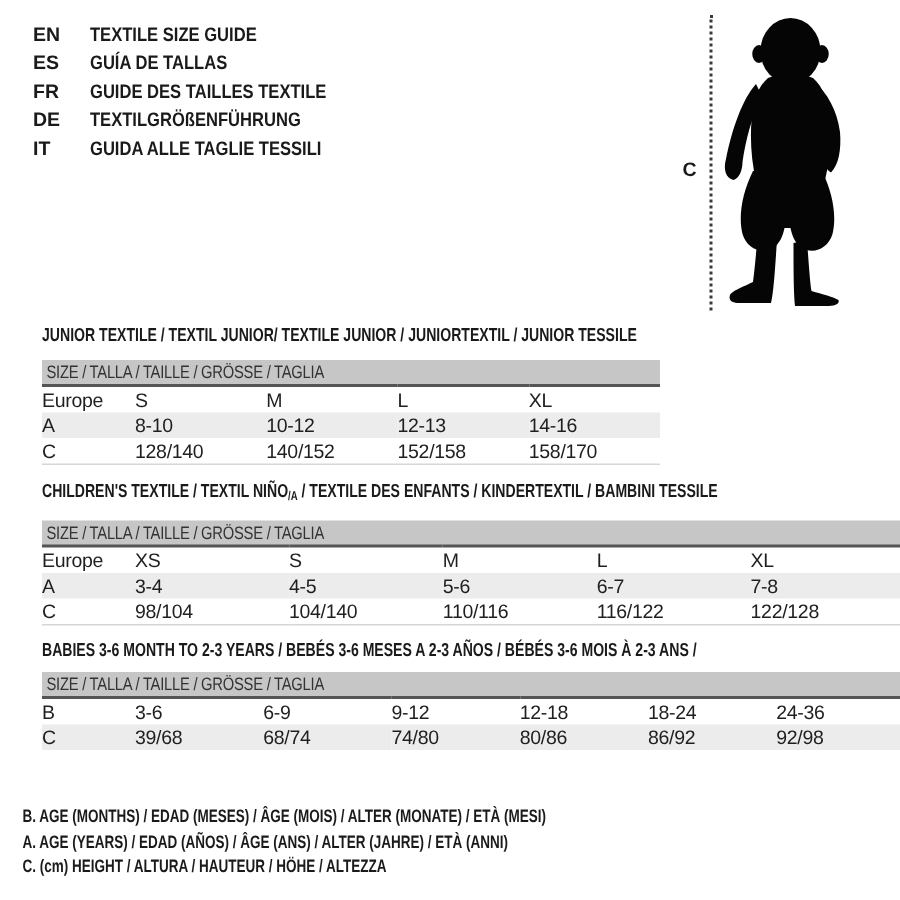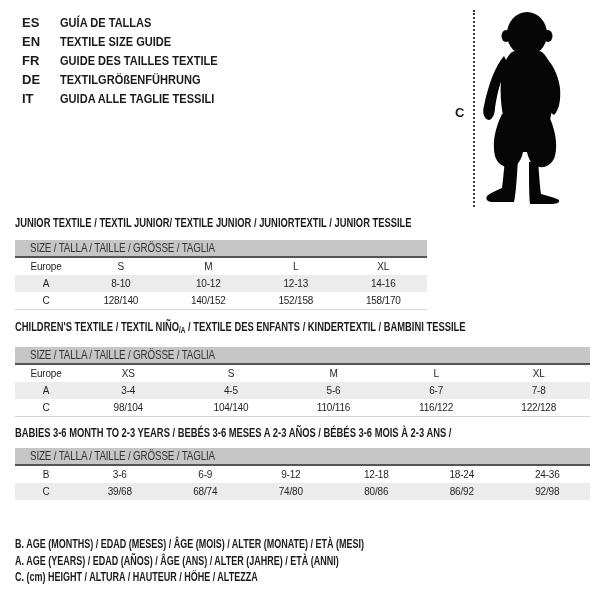--- a/index.html
+++ b/index.html
@@ -16,56 +16,56 @@
   .lang-code { width:38px; font-size:13px; font-weight:700; flex:none; }
   .lang-label { font-size:13px; font-weight:700; }
   .lang-label .cond-m { transform:scaleX(0.85); }
 
   
   .measure-line { position:absolute; left:473px; top:10px; height:197px; width:0; border-left:2px dotted #3a3a3a; }
   .measure-label { position:absolute; left:455px; top:105px; font-size:13px; font-weight:700; }
   .baby-svg { position:absolute; left:482px; top:8px; }
 
   
-  .tbl-block { position:absolute; left:15px; }
+  .tbl-block { position:absolute; left:28px; }
   .b1 { top:217px; width:412px; }
   .b2 { top:321px; width:575px; }
   .b3 { top:426px; width:575px; }
   .tbl-title { font-size:12.5px; font-weight:700; height:13px; line-height:13px; }
   .b1 .tbl-title, .b2 .tbl-title { margin-bottom:10px; }
   .b2 .tbl-title { margin-bottom:13px; }
   .b3 .title-wrap { margin-bottom:7px; }
   .b3 .tbl-title { height:15px; line-height:15px; margin-bottom:2px; }
   .subsc { font-size:8.5px; vertical-align:-2px; }
 
   table.size-table { border-collapse:collapse; width:100%; table-layout:fixed; }
-  table.size-table td { height:17px; padding:0; font-size:10px; text-align:center; color:#1f1f1f; letter-spacing:-0.2px; }
-  tr.hdr td { background:#c6c6c6; border-bottom:2px solid #555555; height:16px; text-align:left; padding-left:15px; font-size:12px; color:#333333; }
+  table.size-table td { height:17px; padding:0; font-size:13px; text-align:left; color:#1f1f1f; letter-spacing:-0.2px; }
+  tr.hdr td { background:#c6c6c6; border-bottom:2px solid #555555; height:16px; text-align:left; padding-left:3px; font-size:12px; color:#333333; }
   td.lbl { text-align:left; padding-left:5px; }
   col.label { width:62px; }
   tr.shade td { background:#ececec; }
   .b1 table tr:last-child td, .b2 table tr:last-child td { border-bottom:1px solid #d6d6d6; }
 
   
   .footnotes { position:absolute; left:15px; top:536px; }
   .footnote { height:16.5px; line-height:16.5px; font-size:12px; font-weight:700; }
 </style>
 </head>
 <body>
 
 <div class="page">
 
   <div class="lang-list">
     <div class="lang-row">
+      <span class="lang-code">EN</span>
+      <span class="lang-label"><span class="cond-m">TEXTILE SIZE GUIDE</span></span>
+    </div>
+    <div class="lang-row">
       <span class="lang-code">ES</span>
       <span class="lang-label"><span class="cond-m">GUÍA DE TALLAS</span></span>
-    </div>
-    <div class="lang-row">
-      <span class="lang-code">EN</span>
-      <span class="lang-label"><span class="cond-m">TEXTILE SIZE GUIDE</span></span>
     </div>
     <div class="lang-row">
       <span class="lang-code">FR</span>
       <span class="lang-label"><span class="cond-m">GUIDE DES TAILLES TEXTILE</span></span>
     </div>
     <div class="lang-row">
       <span class="lang-code">DE</span>
       <span class="lang-label"><span class="cond-m">TEXTILGRÖßENFÜHRUNG</span></span>
     </div>
     <div class="lang-row">

